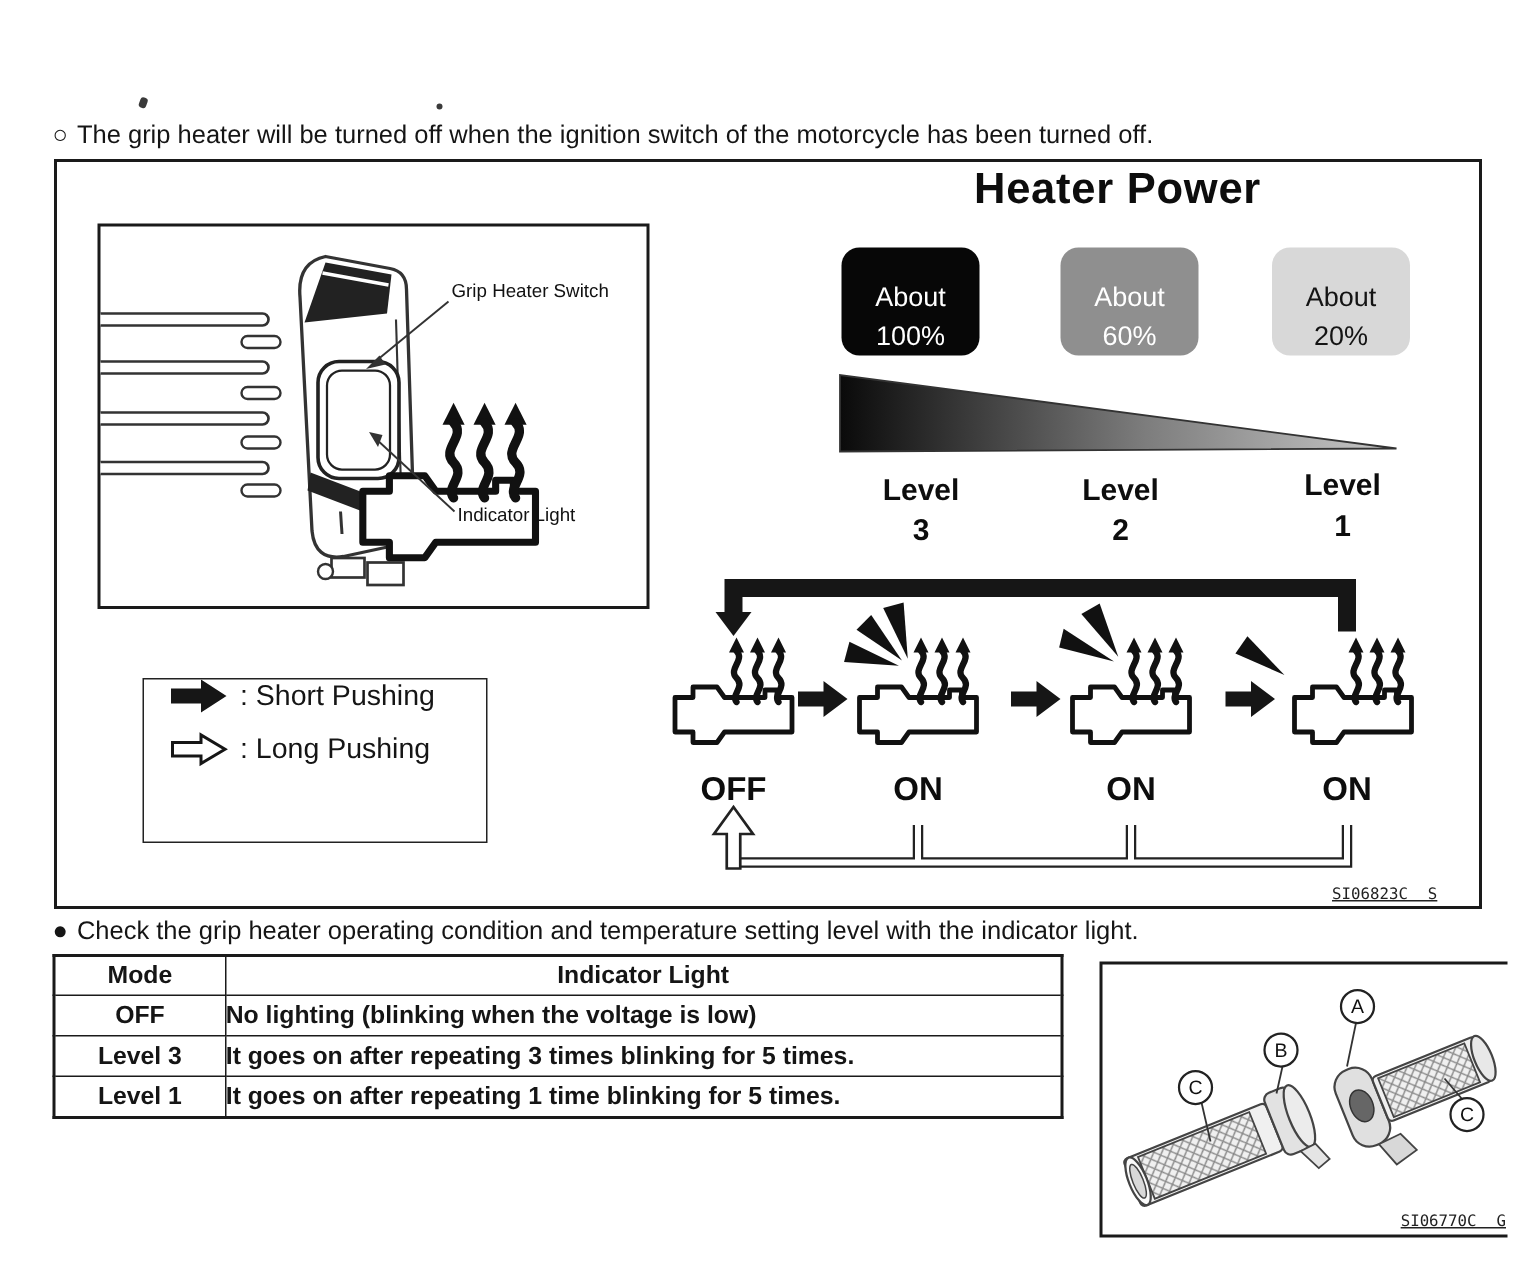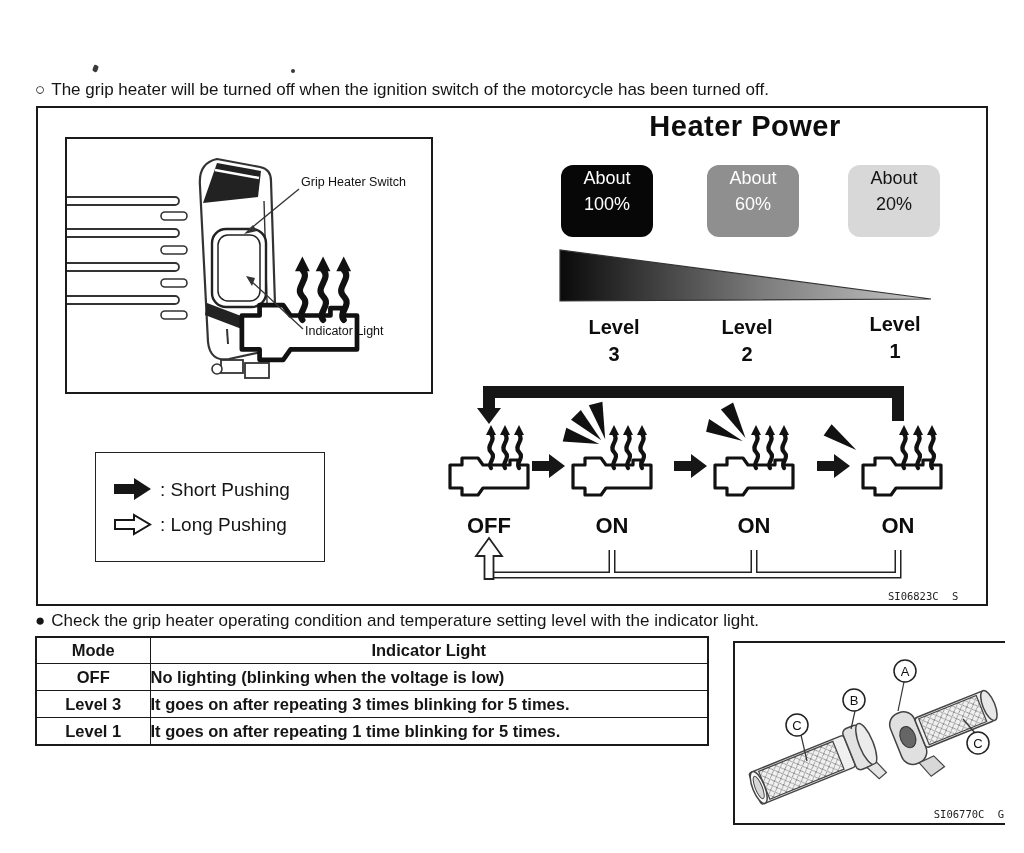--- a/index.html
+++ b/index.html
@@ -3,41 +3,41 @@
 <meta charset="utf-8">
 <style>
   html,body{margin:0;padding:0;background:#fff;}
   .page{position:relative;width:1005px;height:853px;background:#fff;overflow:hidden;
         font-family:"Liberation Sans",sans-serif;color:#1a1a1a;}
   .speck{position:absolute;background:#3a3a3a;border-radius:2px;}
   .note{position:absolute;font-size:17px;white-space:nowrap;color:#151515;}
   .note .bullet{margin-right:6px;}
   .main-figure{position:absolute;left:36px;top:106px;width:948px;height:496px;
                border:2px solid #1a1a1a;background:#fff;}
-  .switch-figure{position:absolute;left:27px;top:29px;width:364px;height:253px;
+  .switch-figure{position:absolute;left:27px;top:41px;width:364px;height:253px;
                border:2px solid #1a1a1a;background:#fff;}
   .hp-title{position:absolute;left:527px;top:2px;width:360px;text-align:center;
             font-size:29px;font-weight:bold;letter-spacing:.5px;color:#0d0d0d;}
   .power-box{position:absolute;top:57px;width:92px;height:72px;border-radius:12px;
-             display:flex;flex-direction:column;align-items:center;justify-content:flex-start;
+             display:flex;flex-direction:column;align-items:center;justify-content:flex-end;
              font-size:18px;line-height:26px;}
   .pb-100{left:523px;background:#070707;color:#fff;}
   .pb-60{left:669px;background:#8f8f8f;color:#fff;}
   .pb-20{left:810px;background:#d8d8d8;color:#141414;}
   .tri-svg{position:absolute;left:521px;top:141px;}
   .level-label{position:absolute;top:206px;width:92px;text-align:center;
                font-size:20px;font-weight:bold;line-height:27px;color:#0d0d0d;}
   .lv3{left:530px;} .lv2{left:663px;} .lv1{left:811px;top:203px;}
   .flow-svg{position:absolute;left:404px;top:268px;}
   .legend-box{position:absolute;left:57px;top:344px;width:230px;height:110px;
               border:1.5px solid #222;background:#fff;box-sizing:border-box;
-              display:flex;flex-direction:column;justify-content:center;gap:12px;padding-left:18px;}
+              display:flex;flex-direction:column;justify-content:flex-start;gap:12px;padding-left:18px;}
   .legend-row{display:flex;align-items:center;gap:8px;font-size:19px;color:#151515;}
   .fig-code{position:absolute;font-family:"DejaVu Sans Mono",monospace;font-size:10.5px;
-            color:#222;word-spacing:7px;white-space:nowrap;}
+            color:#222;word-spacing:7px;white-space:nowrap;text-decoration:underline;}
   table.ind{position:absolute;left:35px;top:636px;border-collapse:collapse;
             border:2px solid #1a1a1a;background:#fff;table-layout:fixed;}
   table.ind th,table.ind td{border:1.5px solid #1a1a1a;font-weight:bold;
             font-size:16.5px;color:#151515;padding:0;}
   table.ind th{height:25px;text-align:center;}
   table.ind td{height:26px;}
   td.mode{text-align:center;}
   td.desc{text-align:left;padding-left:9px;}
   .grip-figure{position:absolute;left:733px;top:641px;width:281px;height:180px;
                border:2px solid #1a1a1a;background:#fff;}

